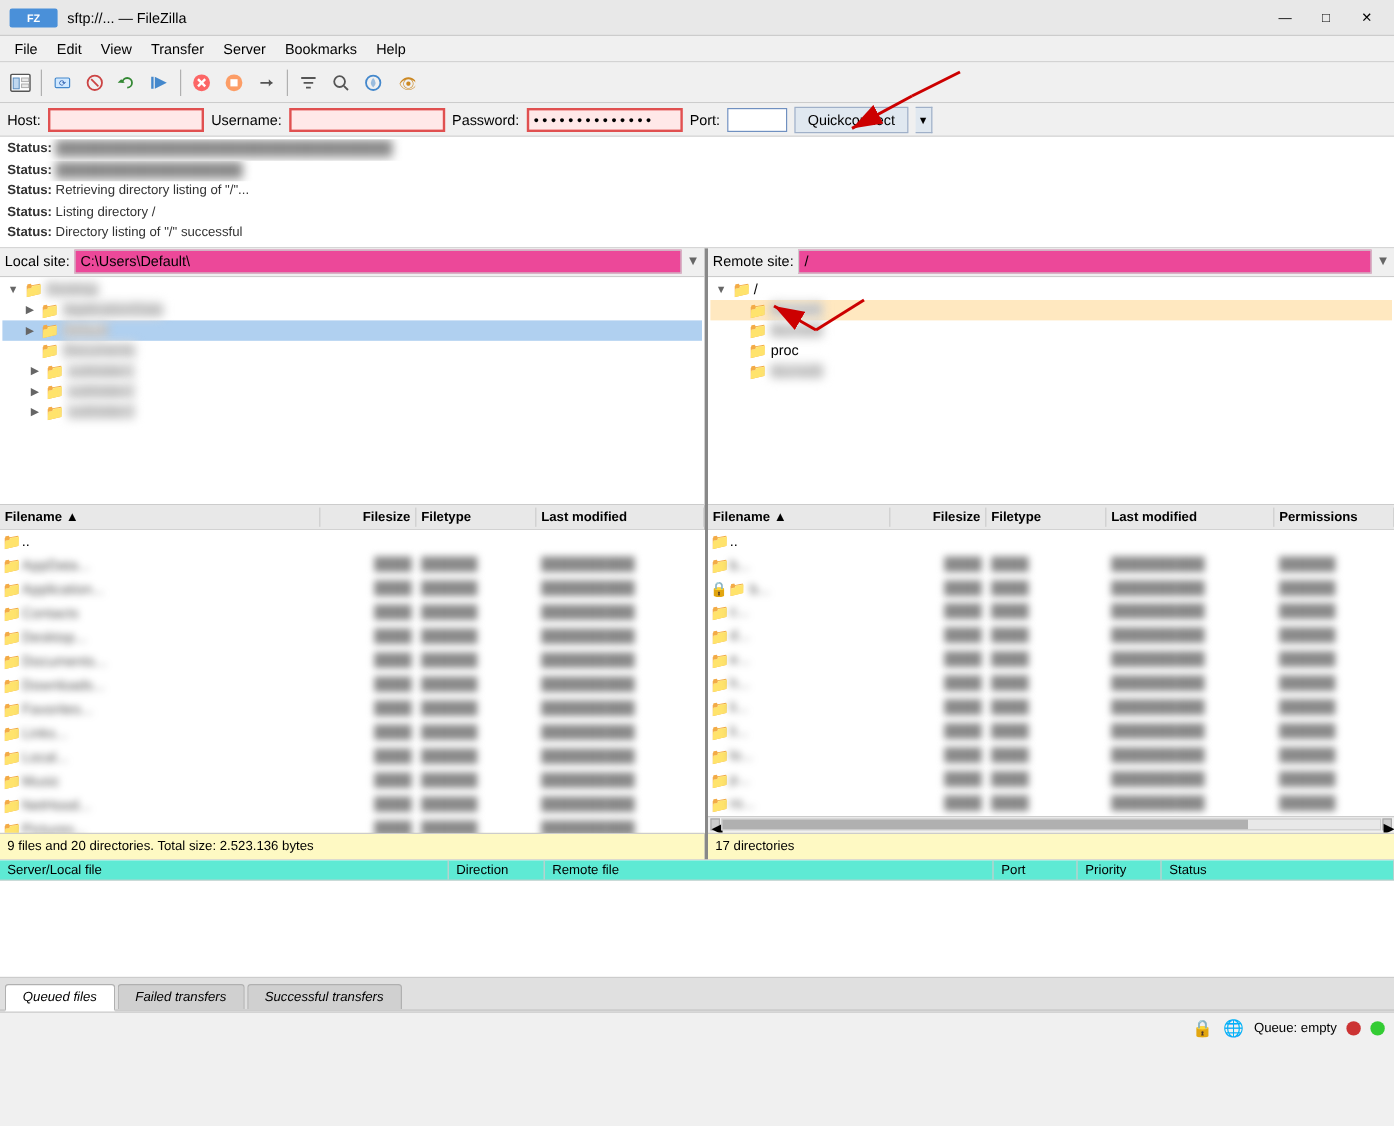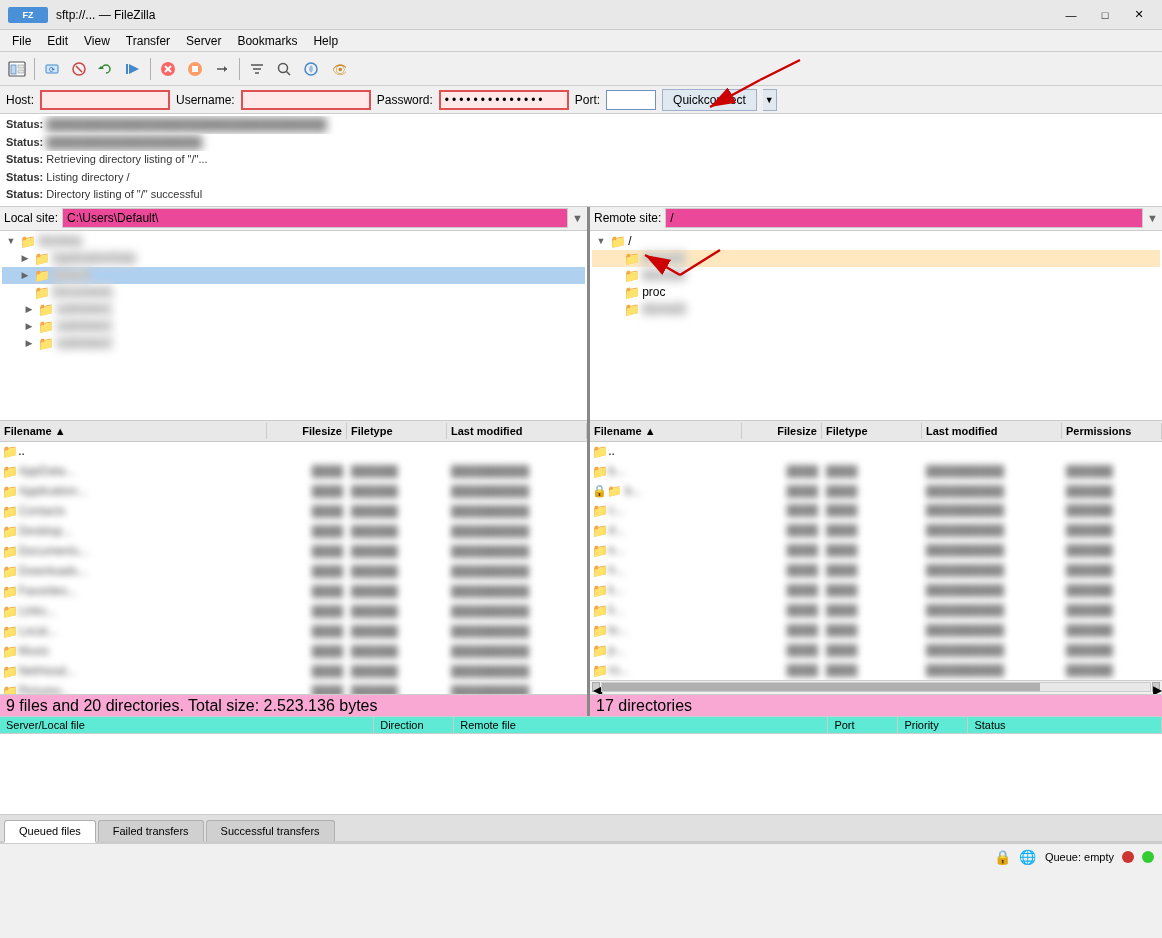--- a/index.html
+++ b/index.html
@@ -71,29 +71,29 @@
     .file-row { display: flex; align-items: center; padding: 1px 0; cursor: pointer; border-bottom: 1px solid transparent; }
     .file-row .col { padding: 1px 4px; white-space: nowrap; overflow: hidden; text-overflow: ellipsis; font-size: 11px; }
     .file-name-cell { display: flex; align-items: center; flex: 1; min-width: 120px; padding: 1px 2px; }
 
     
     .file-list::-webkit-scrollbar { width: 14px; }
     .file-list::-webkit-scrollbar-track { background: #f0f0f0; }
     .file-list::-webkit-scrollbar-thumb { background: #b0b0b0; border: 2px solid #f0f0f0; }
 
     
-    .pane-status { height: 22px; background: #f9a8d4; border-top: 1px solid #ccc; padding: 2px 6px; font-size: 16px; display: flex; align-items: flex-start; }
+    .pane-status { height: 22px; background: #fef9c3; border-top: 1px solid #ccc; padding: 2px 6px; font-size: 11px; display: flex; align-items: center; }
 
     
     #queue-area { height: 98px; background: #fff; border-bottom: 1px solid #ccc; }
     .queue-header-row { display: flex; background: #5eead4; border-bottom: 1px solid #ccc; font-size: 11px; font-weight: normal; }
     .queue-header-row .qcol { padding: 2px 6px; border-right: 1px solid #ccc; white-space: nowrap; }
 
     
-    #tab-bar { height: 28px; background: #e0e0e0; display: flex; align-items: flex-end; padding: 0 4px; border-bottom: 2px solid #ccc; }
+    #tab-bar { height: 28px; background: #e0e0e0; display: flex; align-items: flex-end; padding: 0 4px; border-bottom: 2px solid #ccc; font-style: italic; }
     .tab { padding: 4px 14px; background: #d0d0d0; border: 1px solid #b0b0b0; border-bottom: none; cursor: pointer; font-size: 11px; margin-right: 2px; border-radius: 3px 3px 0 0; }
     .tab.active { background: #fff; border-bottom: 2px solid #fff; z-index: 1; margin-bottom: -2px; }
 
     
     #bottom-bar { height: 28px; background: #f0f0f0; border-top: 1px solid #ccc; display: flex; align-items: center; justify-content: space-between; padding: 0 8px; font-size: 11px; }
     .bottom-right { display: flex; align-items: center; gap: 8px; }
 
     
     .blurred { filter: blur(4px); color: #888; background: #e0e0e0; border-radius: 2px; display: inline-block; }
 

